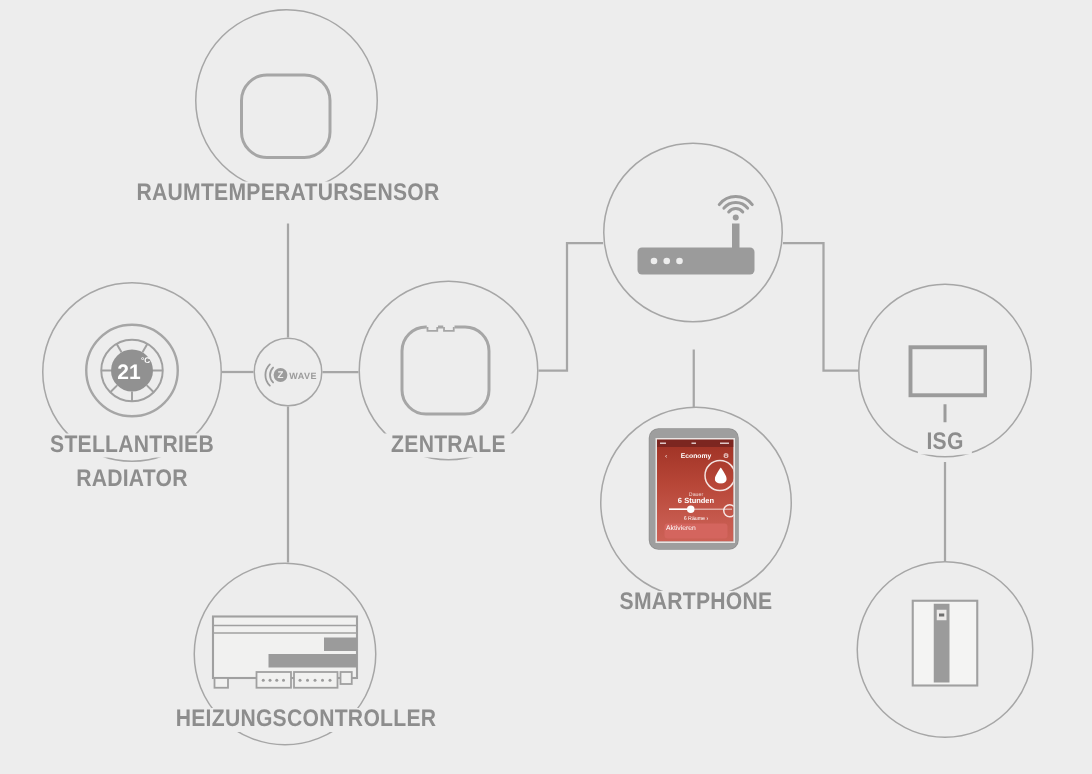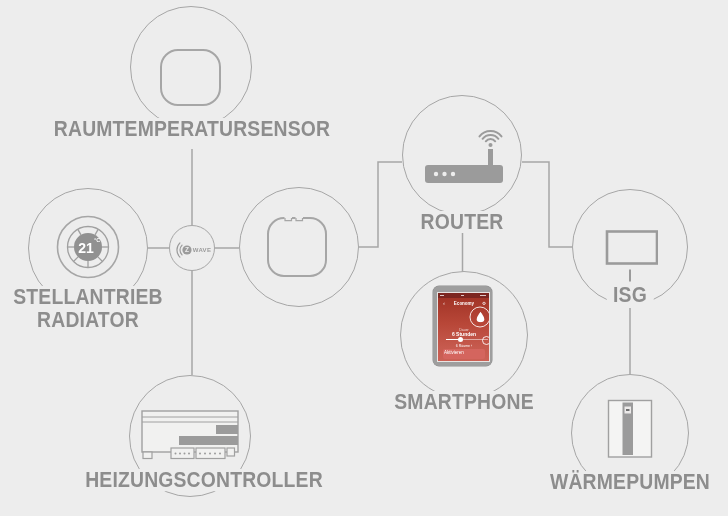--- a/index.html
+++ b/index.html
@@ -8,21 +8,21 @@
     font-family:"Liberation Sans", sans-serif; overflow:hidden;
   }
   .lines { position:absolute; left:0; top:0; }
   .node {
     position:absolute; border:1.5px solid #a6a6a6; border-radius:50%;
     box-sizing:border-box; background:#ededed;
   }
   .icon-abs { position:absolute; }
   .label {
     position:absolute; white-space:nowrap; line-height:1;
-    background:#ededed; color:#8d8d8d; font-weight:bold; font-size:22px;
+    background:#ededed; color:#8d8d8d; font-weight:bold; font-size:16px;
     padding:0 4px; transform:translate(-50%,-50%); transform-origin:0 0;
   }
   .label > span { display:inline-block; transform:scaleX(0.88); letter-spacing:0.2px; }
   
   .tablet {
     position:absolute; left:433px; top:286px; width:59px; height:80px;
     background:#9e9e9e; border-radius:6px; box-shadow:0 0 0 0.5px #8f8f8f;
   }
   .screen {
     position:absolute; left:4px; top:6px; width:51px; height:68px;
@@ -191,19 +191,18 @@
       <div class="deco-circle"></div>
       <div class="app-button">
         <div class="app-t">Aktivieren</div>
       </div>
     </div>
   </div>
 
   <div class="label" style="left:192px;top:129px"><span>RAUMTEMPERATURSENSOR</span></div>
   <div class="label" style="left:88px;top:297px"><span>STELLANTRIEB</span></div>
   <div class="label" style="left:88px;top:320px"><span>RADIATOR</span></div>
-  <div class="label" style="left:462px;top:222px"><span>ROUTER</span></div>
+  <div class="label" style="left:299px;top:297px"><span>ZENTRALE</span></div>
   <div class="label" style="left:204px;top:480px"><span>HEIZUNGSCONTROLLER</span></div>
   <div class="label" style="left:464px;top:402px"><span>SMARTPHONE</span></div>
   <div class="label" style="left:630px;top:295px"><span>ISG</span></div>
-  <div class="label" style="left:630px;top:482px"><span>WÄRMEPUMPEN</span></div>
 
 </div>
 
 </body></html>

